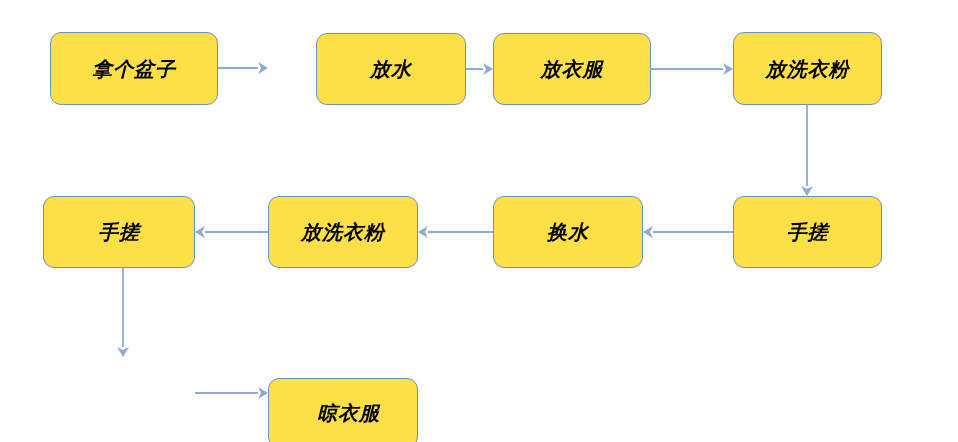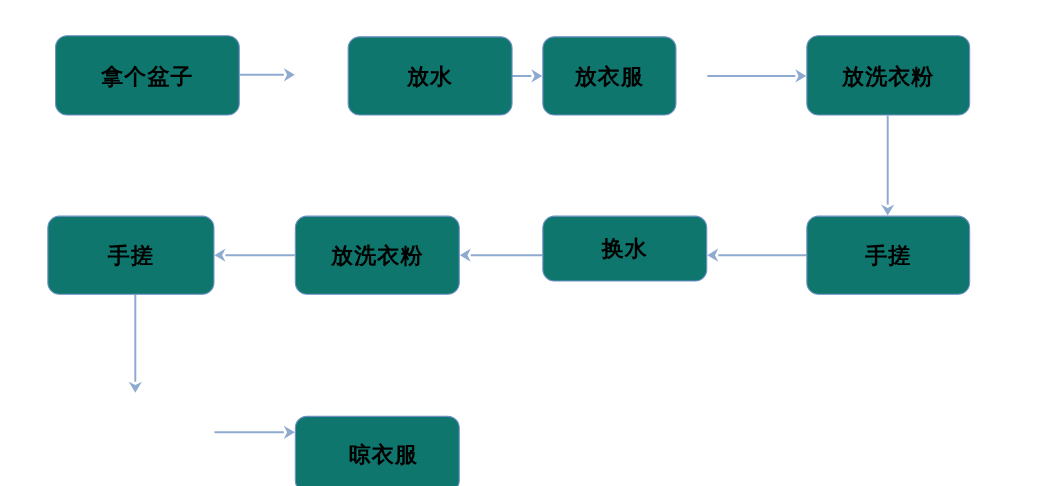--- a/index.html
+++ b/index.html
@@ -13,33 +13,34 @@
   #canvas {
     position: relative;
     width: 958px;
     height: 442px;
     background: #ffffff;
     overflow: hidden;
   }
   .node {
     position: absolute;
     box-sizing: border-box;
-    background: #0f766e;
+    background: #fde047;
     border: 1.6px solid #6f90c6;
     border-radius: 11px;
     display: flex;
     align-items: center;
     justify-content: center;
     color: #000000;
     font-weight: bold;
     font-size: 20px;
     letter-spacing: 1px;
     line-height: 1;
     white-space: nowrap;
     font-family: "DejaVu Sans", "Liberation Sans", sans-serif;
+    font-style: italic;
   }
   .edge-layer {
     position: absolute;
     left: 0;
     top: 0;
     width: 958px;
     height: 442px;
     pointer-events: none;
   }
   .edge-line {
@@ -101,27 +102,27 @@
     <g>
       <path class="edge-line" d="M195,393 L258,393"></path>
       <path class="edge-head" d="M258,387 L268,393 L258,399 L261,393 Z"></path>
     </g>
   </svg>
 
   <div class="node" style="left:50px;  top:32px;  width:168px; height:73px;">拿个盆子</div>
 
   <div class="node" style="left:268px; top:33px;  width:150px; height:72px;margin-left:48px;">放水</div>
 
-  <div class="node" style="left:493px; top:33px;  width:122px; height:72px;">放衣服</div>
+  <div class="node" style="left:493px; top:33px;  width:158px; height:72px;">放衣服</div>
 
   <div class="node" style="left:733px; top:32px;  width:149px; height:73px;">放洗衣粉</div>
 
   <div class="node" style="left:733px; top:196px; width:149px; height:72px;">手搓</div>
 
-  <div class="node" style="left:493px; top:196px; width:150px; height:60px;">换水</div>
+  <div class="node" style="left:493px; top:196px; width:150px; height:72px;">换水</div>
 
   <div class="node" style="left:268px; top:196px; width:150px; height:72px;">放洗衣粉</div>
 
   <div class="node" style="left:43px;  top:196px; width:152px; height:72px;">手搓</div>
 
 
   <div class="node" style="left:268px; top:378px; width:150px; height:70px;padding-left:11px;">晾衣服</div>
 
 </div>
 

